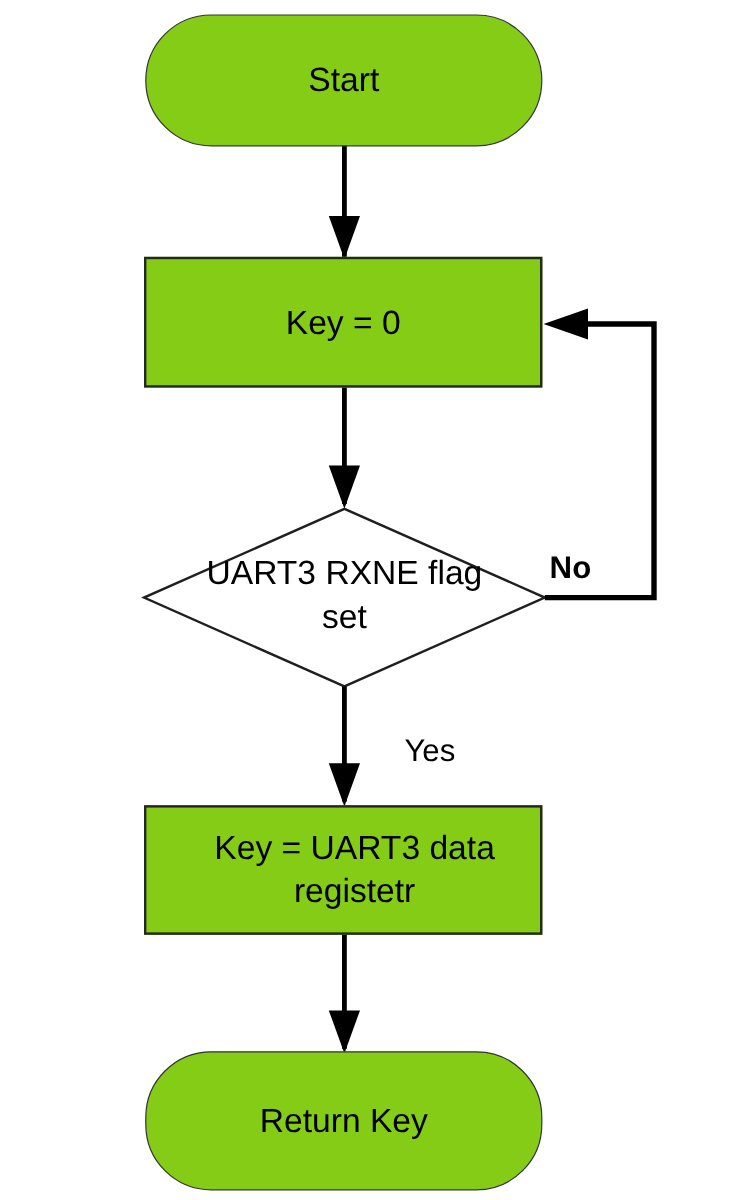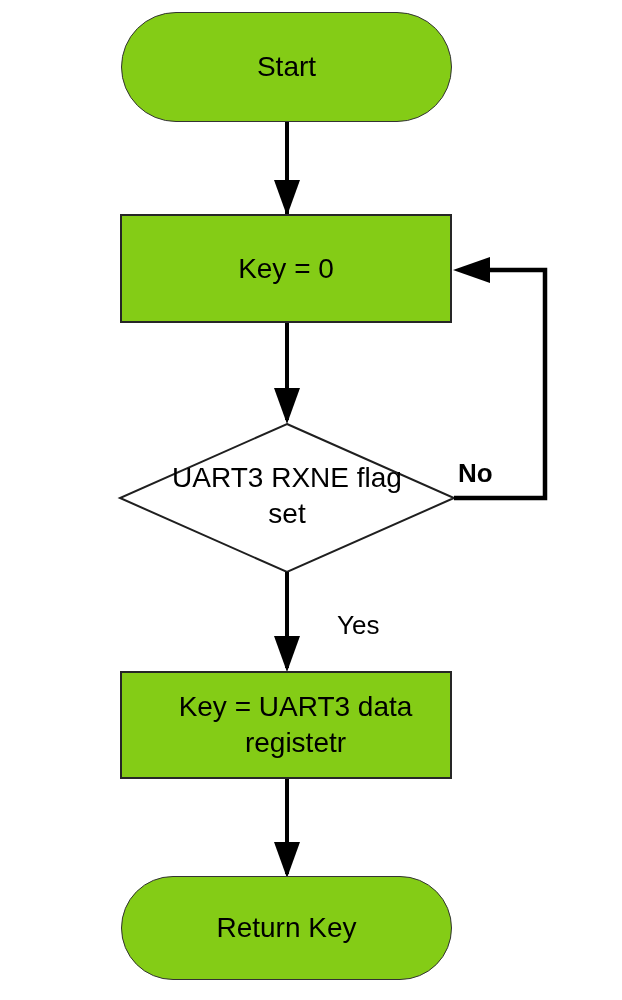--- a/index.html
+++ b/index.html
@@ -116,17 +116,17 @@
 
   <div id="yes-label" class="edge-label">Yes</div>
 
   <div class="node process" style="left:120px; top:671px; width:332px; height:108px;padding-left:19px;">
     <div>
       <span class="node-line">Key = UART3 data</span>
       <span class="node-line">registetr</span>
     </div>
   </div>
 
-  <div class="node terminator" style="left:121px; top:876px; width:331px; height:104px;text-align:center;">
+  <div class="node terminator" style="left:121px; top:876px; width:331px; height:116px;text-align:center;">
     <span>Return Key</span>
   </div>
 
 </div>
 
 </body></html>

